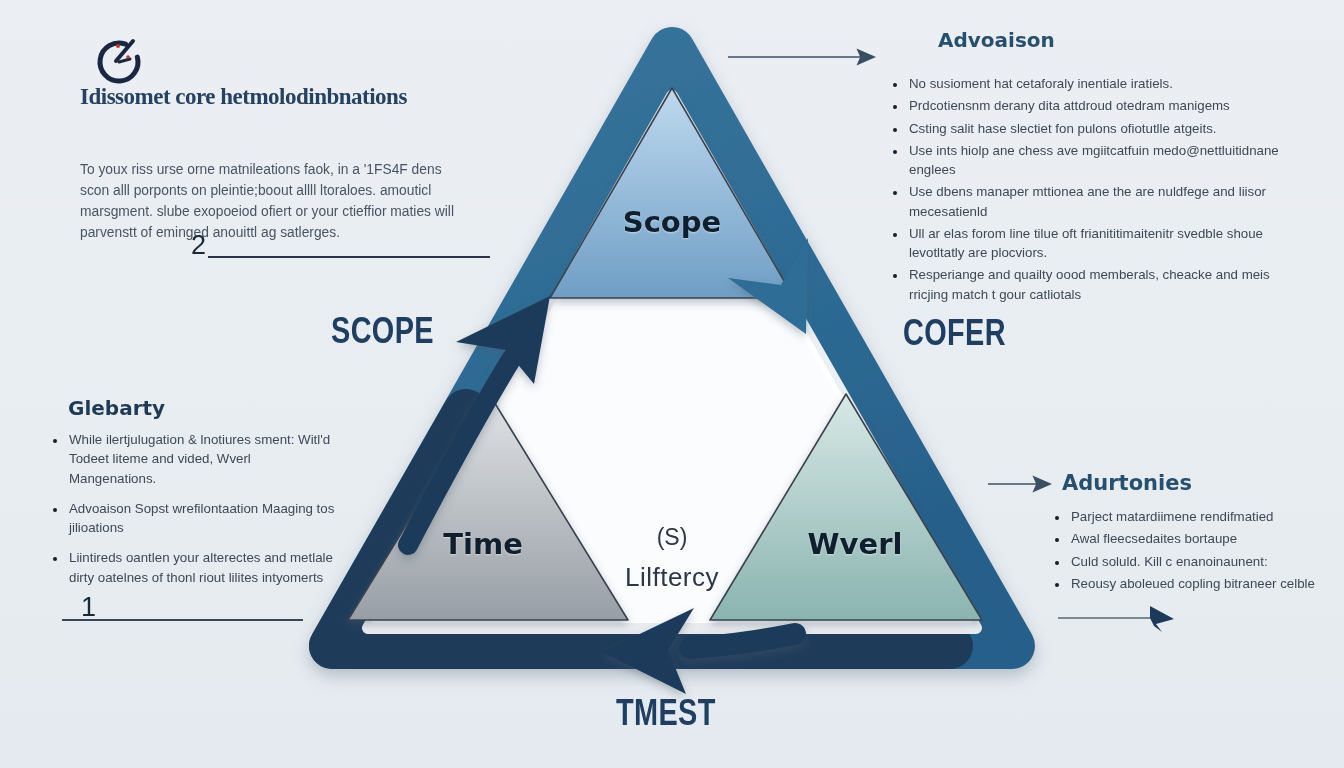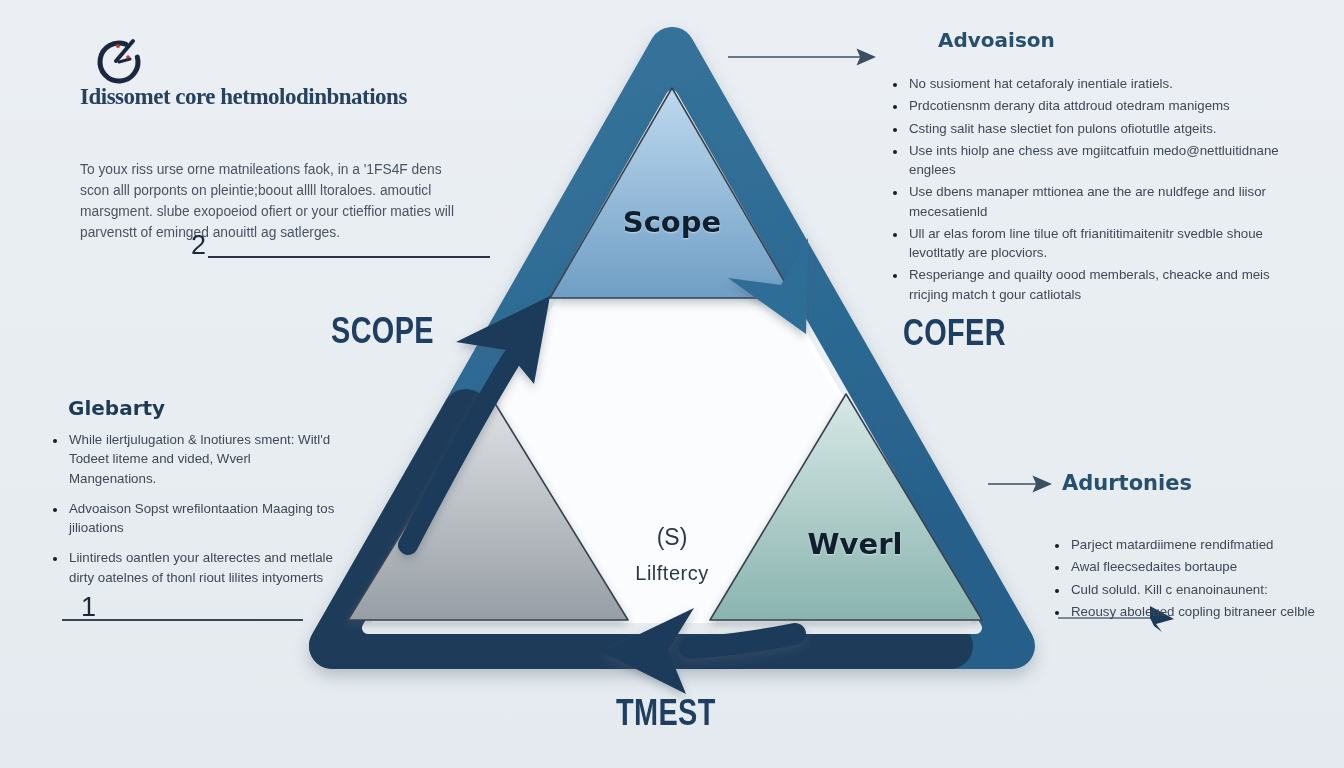--- a/index.html
+++ b/index.html
@@ -31,21 +31,21 @@
     transform:scaleX(0.78);transform-origin:left center;letter-spacing:0.5px;white-space:nowrap;
   }
 
   
   .tri-title{
     width:340px;text-align:center;font-family:"DejaVu Sans",sans-serif;font-weight:800;
     font-size:43px;line-height:1.32;color:#1b2745;letter-spacing:-1px;
   }
   .tri-sub{width:220px;text-align:center;color:#2c3848;}
   .tri-sub .sym{font-size:23px;display:block;margin-bottom:11px;}
-  .tri-sub .word{font-size:20px;display:block;letter-spacing:0.5px;}
+  .tri-sub .word{font-size:26px;display:block;letter-spacing:0.5px;}
   .vertex-label{
     width:170px;text-align:center;font-family:"DejaVu Sans",sans-serif;font-weight:800;
     font-size:29px;color:#101f2e;text-shadow:0 1px 2px rgba(255,255,255,0.5);
   }
 </style>
 </head>
 <body>
 
 <div class="canvas">
 
@@ -151,32 +151,33 @@
     <li>No susioment hat cetaforaly inentiale iratiels.</li>
     <li>Prdcotiensnm derany dita attdroud otedram manigems</li>
     <li>Csting salit hase slectiet fon pulons ofiotutlle atgeits.</li>
     <li>Use ints hiolp ane chess ave mgiitcatfuin medo@nettluitidnane englees</li>
     <li>Use dbens manaper mttionea ane the are nuldfege and liisor mecesatienld</li>
     <li>Ull ar elas forom line tilue oft frianititimaitenitr svedble shoue levotltatly are plocviors.</li>
     <li>Resperiange and quailty oood memberals, cheacke and meis rricjing match t gour catliotals</li>
   </ul>
 
   <div class="abs sec-title blue" style="left:1062px;top:471px;font-size:21px;">Adurtonies</div>
-  <ul class="bullets abs" style="left:1050px;top:507px;width:252px;margin-top:28px;">
+  <ul class="bullets abs" style="left:1050px;top:507px;width:252px;">
     <li>Parject matardiimene rendifmatied</li>
     <li>Awal fleecsedaites bortaupe</li>
     <li>Culd soluld. Kill c enanoinaunent:</li>
     <li>Reousy aboleued copling bitraneer celble</li>
   </ul>
 
   <div class="abs tri-sub" style="left:562px;top:524px;">
     <span class="sym">(S)</span>
     <span class="word">Lilftercy</span>
   </div>
 
   <div class="abs vertex-label" style="left:587px;top:205px;">Scope</div>
+  <div class="abs vertex-label" style="left:398px;top:527px;">Time</div>
   <div class="abs vertex-label" style="left:770px;top:527px;">Wverl</div>
 
   <div class="abs outer-label" style="left:331px;top:310px;">SCOPE</div>
   <div class="abs outer-label" style="left:903px;top:312px;">COFER</div>
   <div class="abs outer-label" style="left:616px;top:692px;">TMEST</div>
 
 </div>
 
 </body></html>

